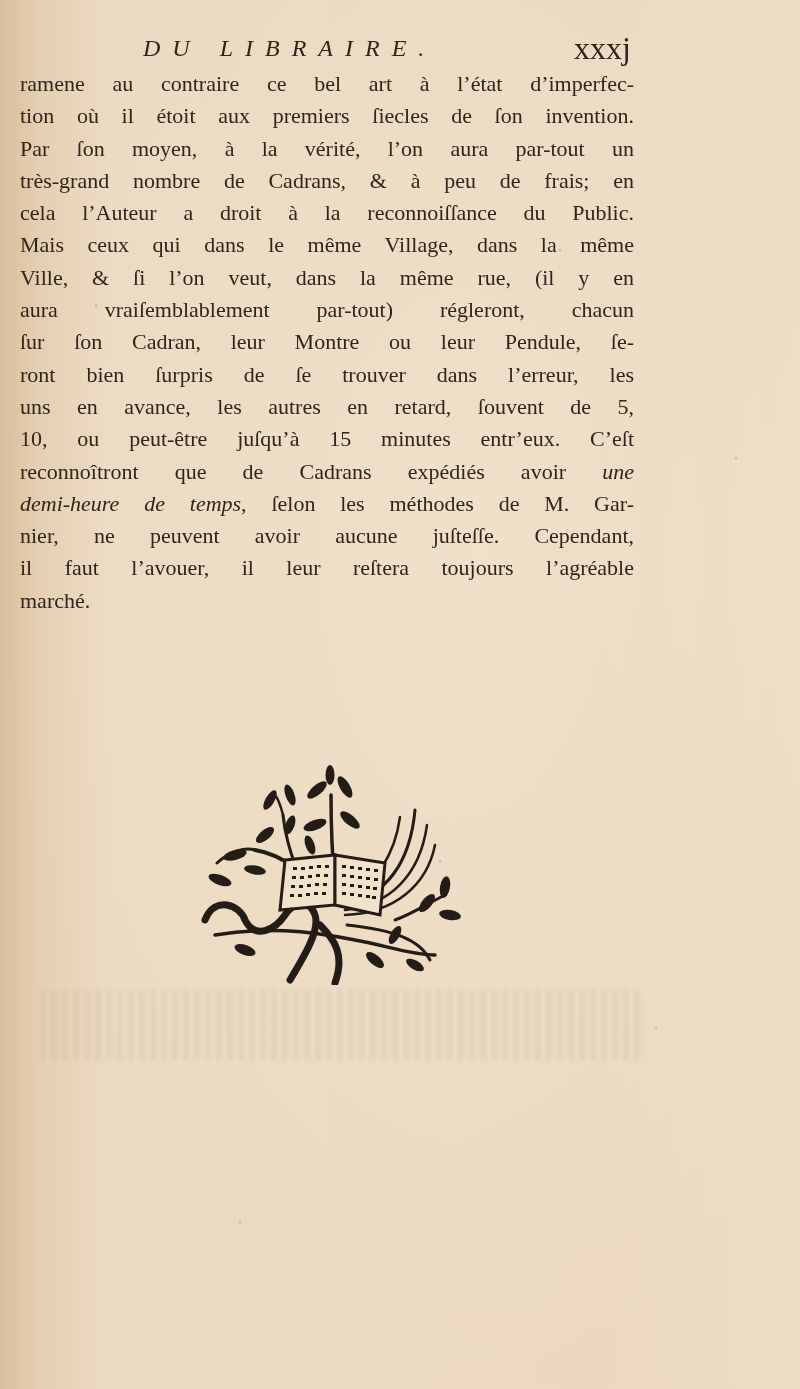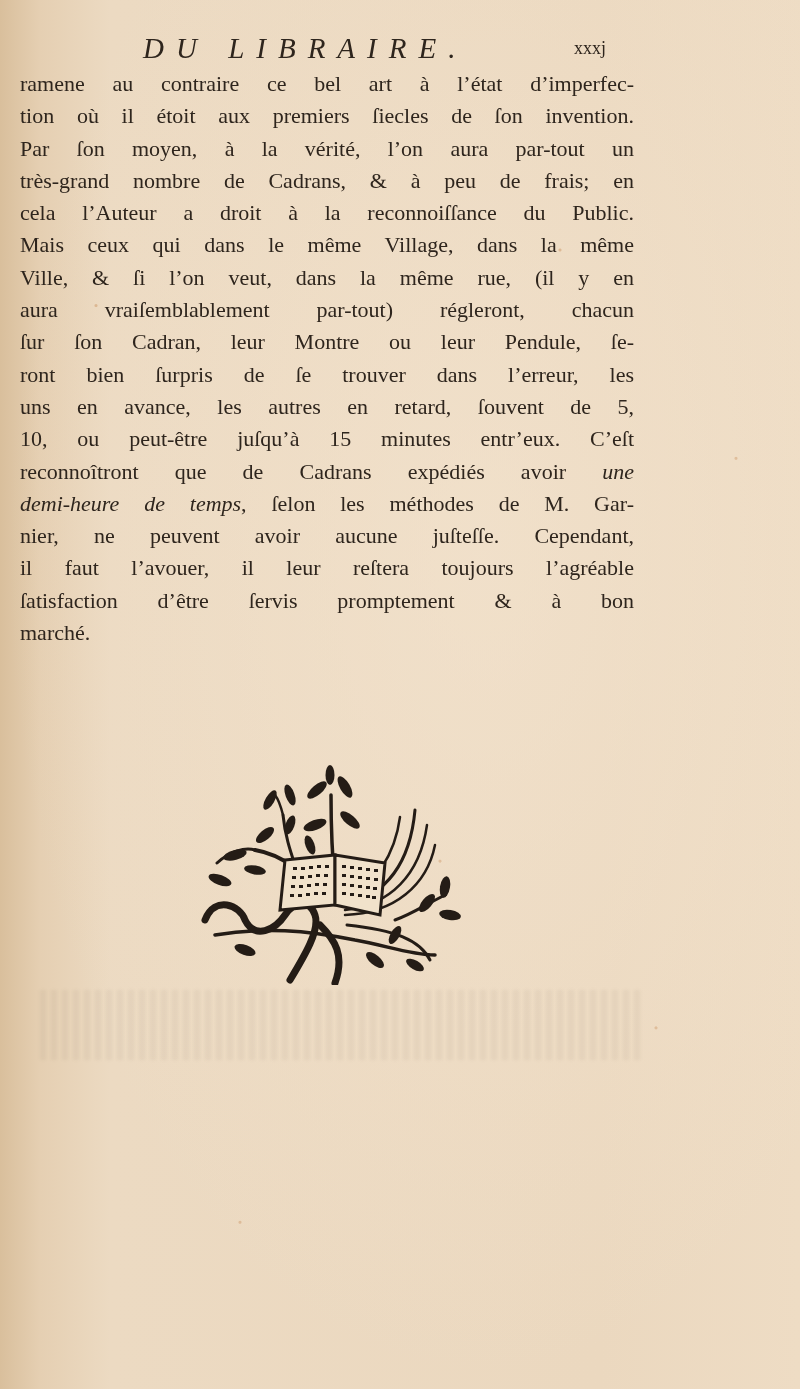--- a/index.html
+++ b/index.html
@@ -50,30 +50,30 @@
       top: 30px;
       left: 0;
       width: 800px;
       height: 36px;
     }
     .running-title {
       position: absolute;
       left: 143px;
       top: 0;
       font-style: italic;
-      font-size: 29px;
+      font-size: 24px;
       letter-spacing: 12px;
       line-height: 36px;
       color: #2e251d;
     }
     .folio {
       position: absolute;
       left: 574px;
       top: 0;
-      font-size: 18px;
+      font-size: 32px;
       line-height: 36px;
       color: #2e251d;
     }
     .body-text {
       position: absolute;
       left: 20px;
       top: 68px;
       width: 614px;
     }
     .line {
@@ -126,21 +126,20 @@
     <span class="line">Ville, &amp; ſi l’on veut, dans la même rue, (il y en</span>
     <span class="line">aura vraiſemblablement par-tout) régleront, chacun</span>
     <span class="line">ſur ſon Cadran, leur Montre ou leur Pendule, ſe-</span>
     <span class="line">ront bien ſurpris de ſe trouver dans l’erreur, les</span>
     <span class="line">uns en avance, les autres en retard, ſouvent de 5,</span>
     <span class="line">10, ou peut-être juſqu’à 15 minutes entr’eux. C’eſt</span>
     <span class="line"><span>reconnoîtront que de Cadrans expédiés avoir</span> <span class="it">une</span></span>
     <span class="line"><span class="it">demi-heure de temps</span><span>, ſelon les méthodes de M. Gar-</span></span>
     <span class="line">nier, ne peuvent avoir aucune juſteſſe. Cependant,</span>
     <span class="line">il faut l’avouer, il leur reſtera toujours l’agréable</span>
-    <span class="line">ſatisfaction d’être ſervis promptement &amp; à bon</span>
     <span class="line last">marché.</span>
   </div>
 
   <div class="vignette">
     <svg viewBox="0 0 270 230">
       <g fill="none" stroke="#241c16" stroke-linecap="round" stroke-linejoin="round">
 
         <path d="M128 140 C110 120 90 100 60 95" stroke-width="4"></path>
         <path d="M60 95 C50 92 35 96 22 108" stroke-width="3"></path>
         <path d="M100 110 C95 95 90 80 88 60" stroke-width="3"></path>

